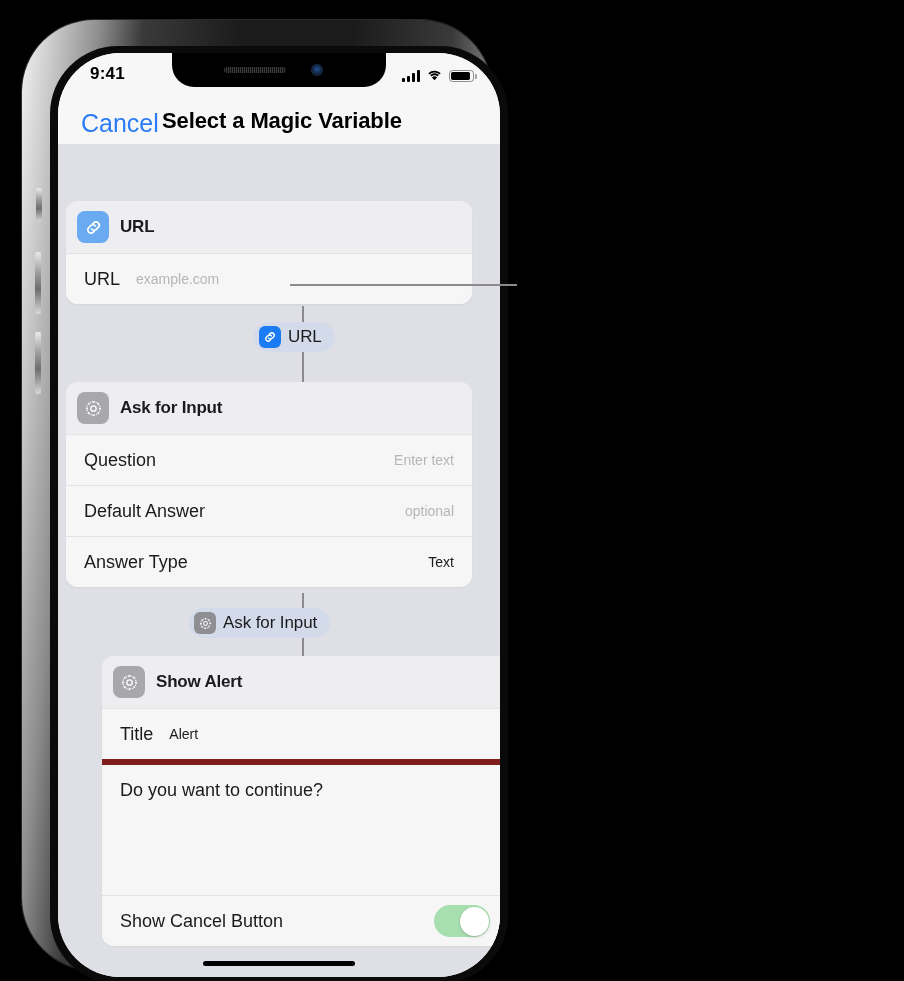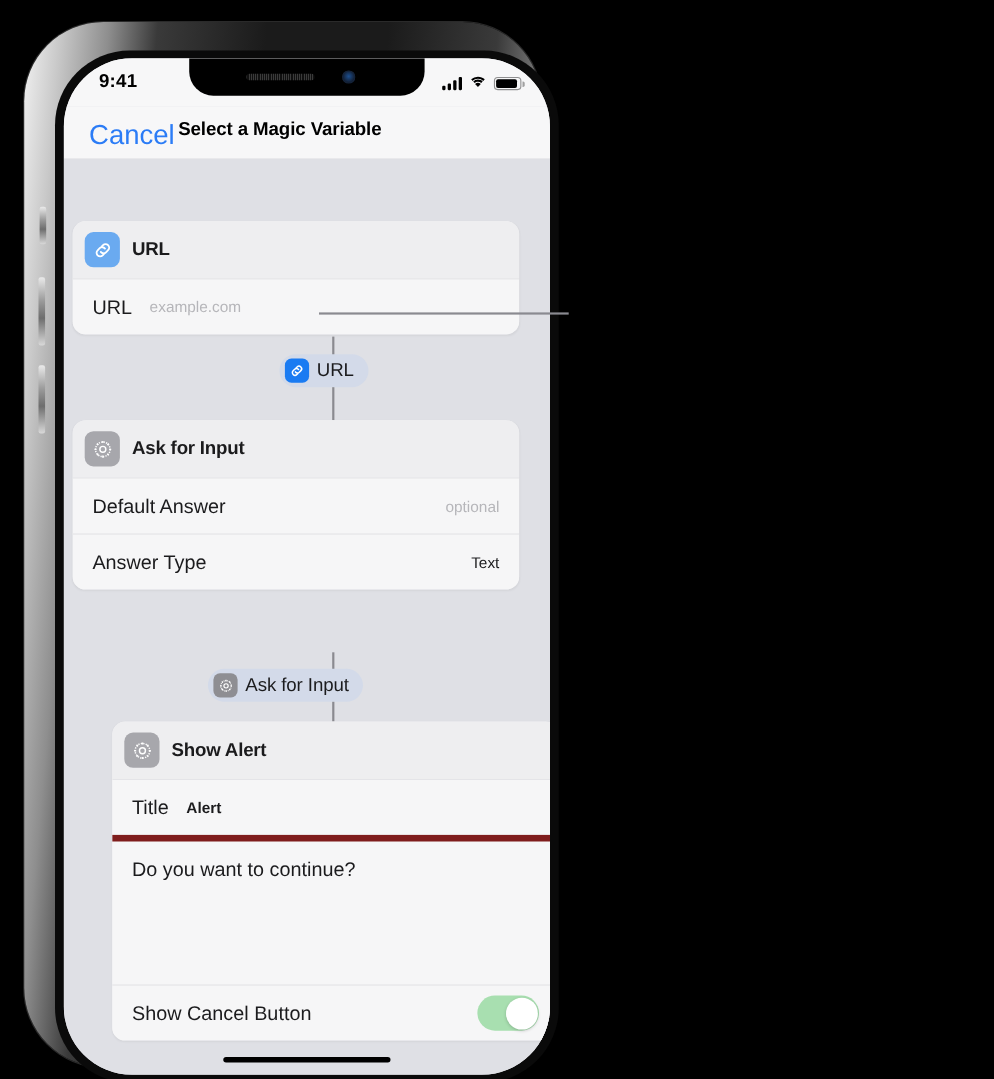--- a/index.html
+++ b/index.html
@@ -150,21 +150,21 @@
   .nav-cancel {
     position: absolute;
     left: 23px; top: 12px;
     font-size: 25px;
     color: #2b7cf6;
     cursor: pointer;
   }
   .nav-title {
     position: absolute;
     left: 104px; top: 11px;
-    font-size: 17px;
+    font-size: 22px;
     font-weight: bold;
     color: #000000;
     letter-spacing: -.1px;
   }
 
   
   .content {
     position: absolute;
     top: 91px; left: 0; right: 0; bottom: 0;
     background: #dfe0e5;
@@ -404,20 +404,24 @@
             <span class="app-icon gear">
               <svg width="21" height="21" viewBox="0 0 24 24" fill="none" stroke="#ffffff" stroke-width="1.5">
                 <circle cx="12" cy="12" r="3.1"></circle>
                 <path d="M12 3.3v2.2M12 18.5v2.2M3.3 12h2.2M18.5 12h2.2M5.85 5.85l1.55 1.55M16.6 16.6l1.55 1.55M18.15 5.85 16.6 7.4M7.4 16.6l-1.55 1.55"></path>
                 <circle cx="12" cy="12" r="7.6" stroke-dasharray="1.3 1.3"></circle>
               </svg>
             </span>
             <span class="card-title">Ask for Input</span>
           </div>
           <div class="row">
+            <span class="row-label">Question</span>
+            <span class="row-value placeholder">Enter text</span>
+          </div>
+          <div class="row">
             <span class="row-label">Default Answer</span>
             <span class="row-value placeholder">optional</span>
           </div>
           <div class="row">
             <span class="row-label">Answer Type</span>
             <span class="row-value">Text</span>
           </div>
         </div>
 
         <div class="connector" style="left:244px; top:449px; height:16px;"></div>
@@ -441,21 +445,21 @@
               <svg width="21" height="21" viewBox="0 0 24 24" fill="none" stroke="#ffffff" stroke-width="1.5">
                 <circle cx="12" cy="12" r="3.1"></circle>
                 <path d="M12 3.3v2.2M12 18.5v2.2M3.3 12h2.2M18.5 12h2.2M5.85 5.85l1.55 1.55M16.6 16.6l1.55 1.55M18.15 5.85 16.6 7.4M7.4 16.6l-1.55 1.55"></path>
                 <circle cx="12" cy="12" r="7.6" stroke-dasharray="1.3 1.3"></circle>
               </svg>
             </span>
             <span class="card-title">Show Alert</span>
           </div>
           <div class="row-inline">
             <span class="row-label">Title</span>
-            <span class="row-value" style="margin-left:0;font-weight:bold;">Alert</span>
+            <span class="row-value" style="margin-left:0;">Alert</span>
           </div>
           <div class="textarea-block">Do you want to continue?</div>
           <div class="row">
             <span class="row-label">Show Cancel Button</span>
             <span class="toggle">
               <span class="knob"></span>
             </span>
           </div>
         </div>
 

